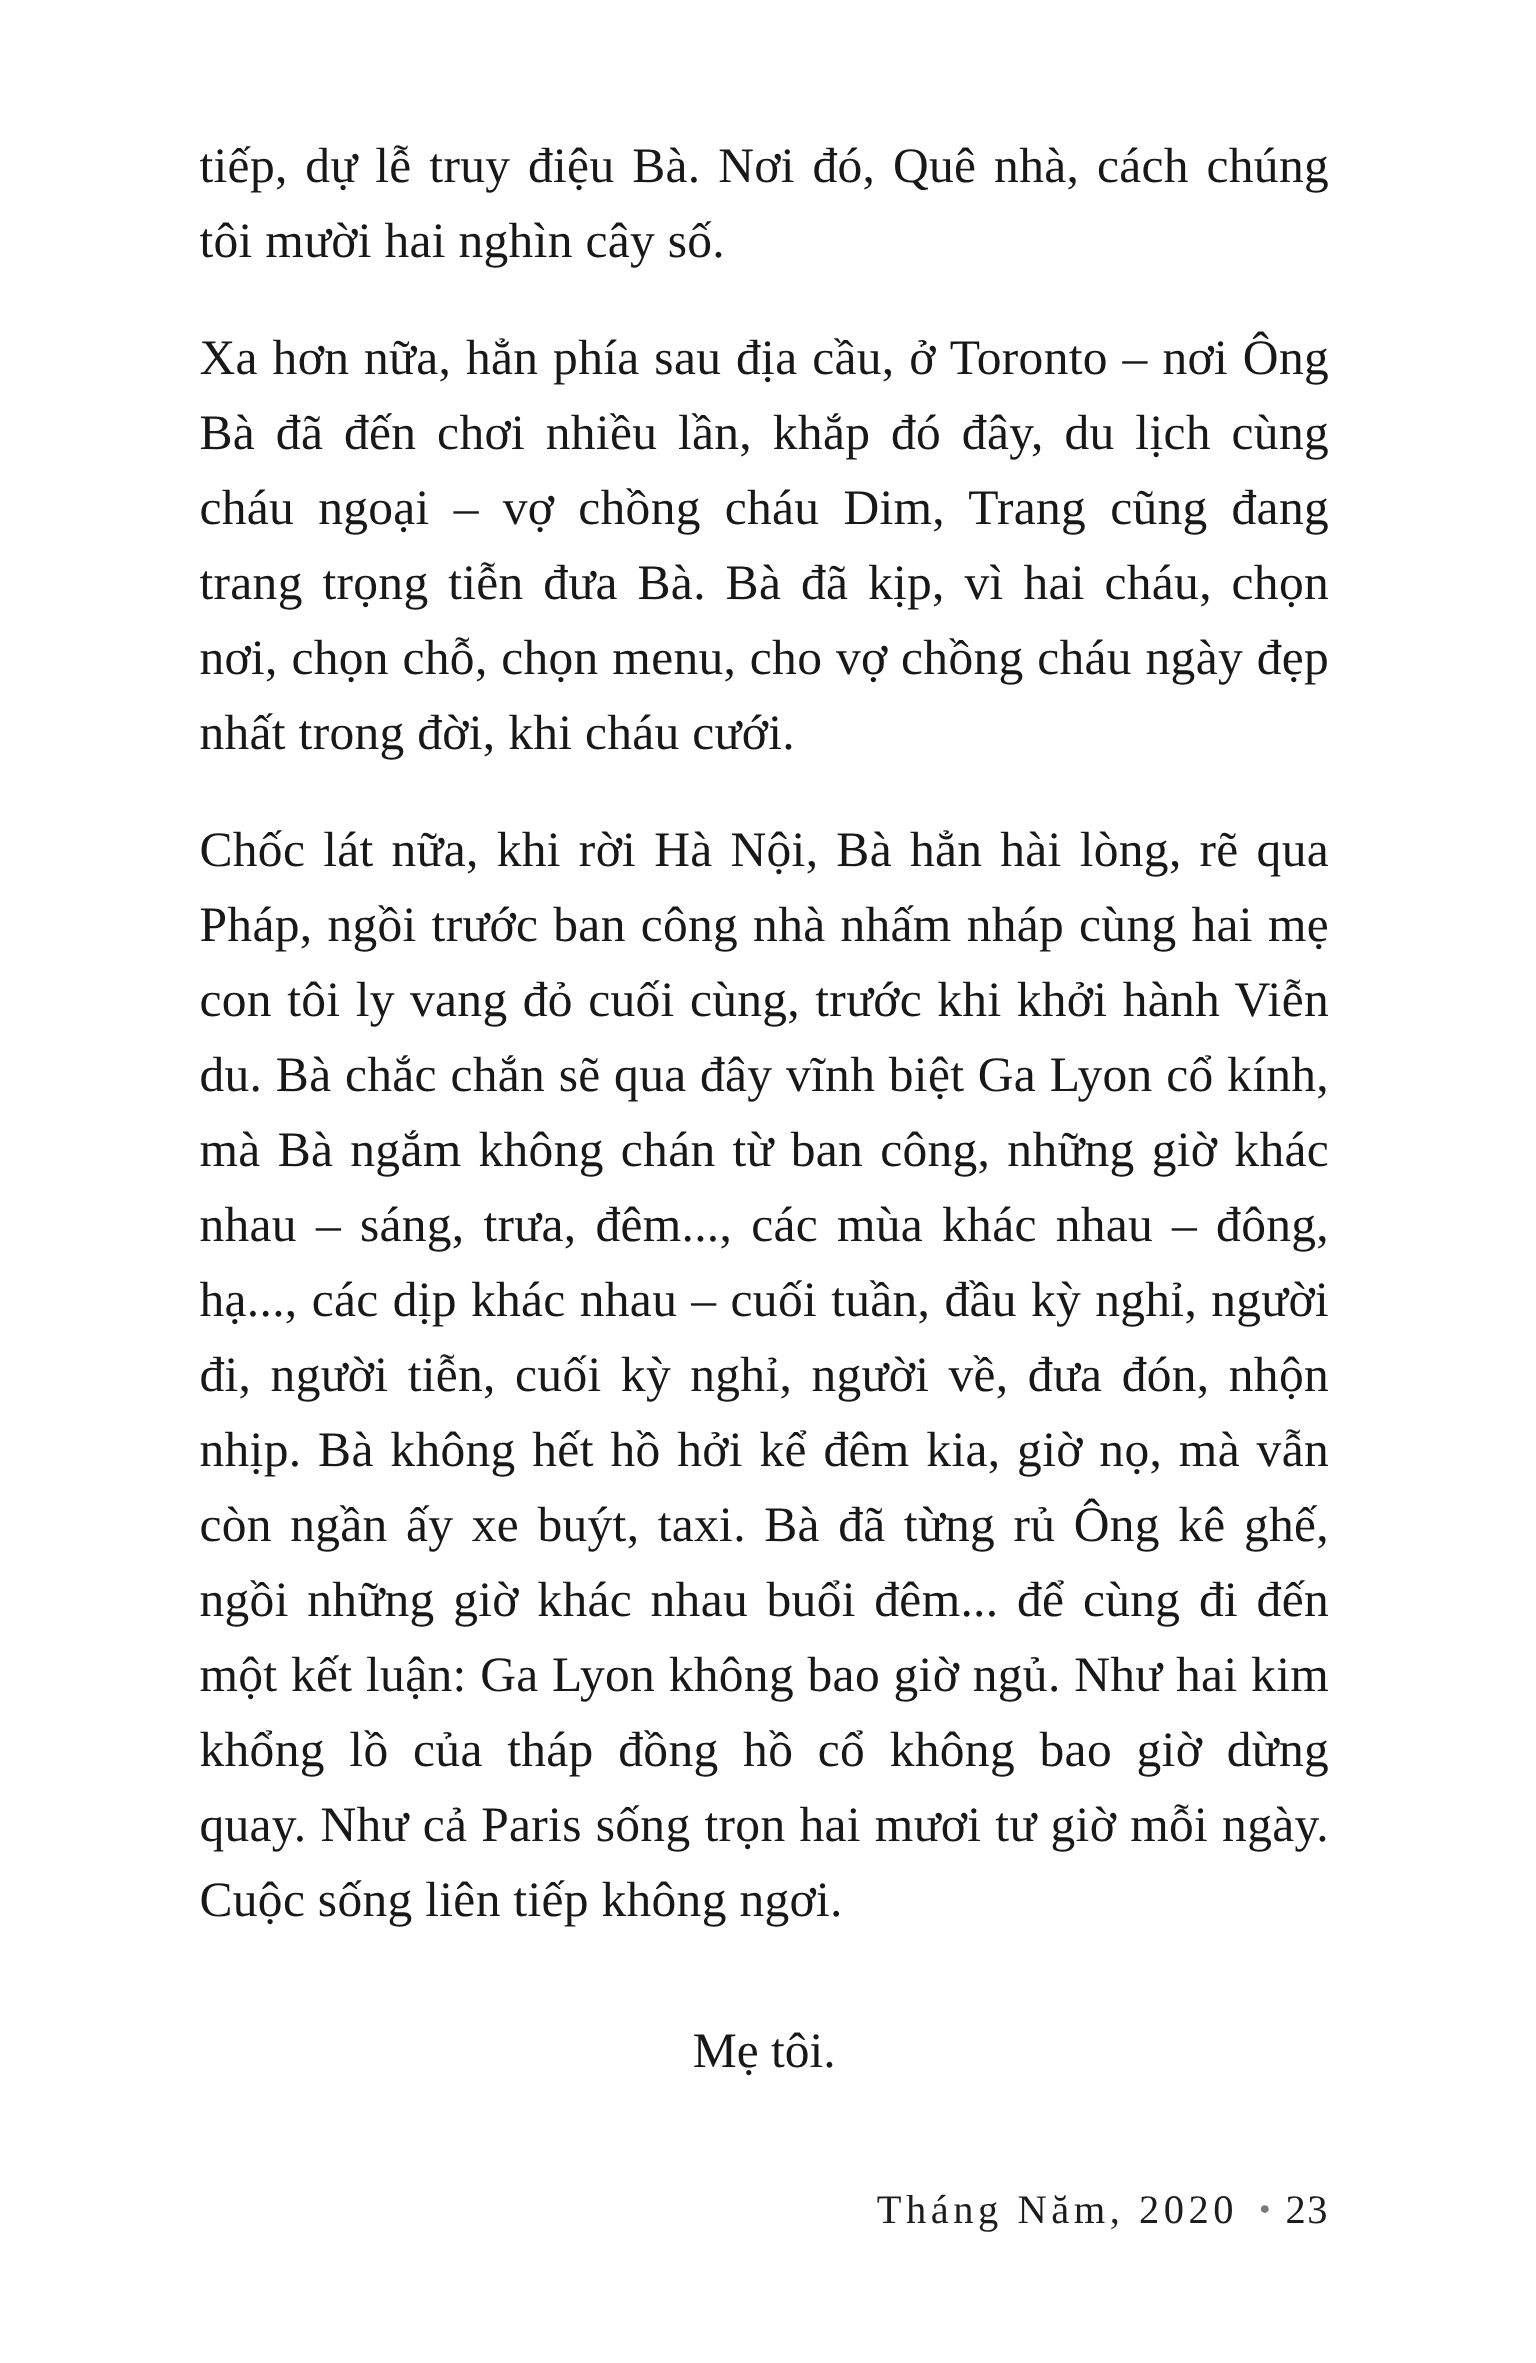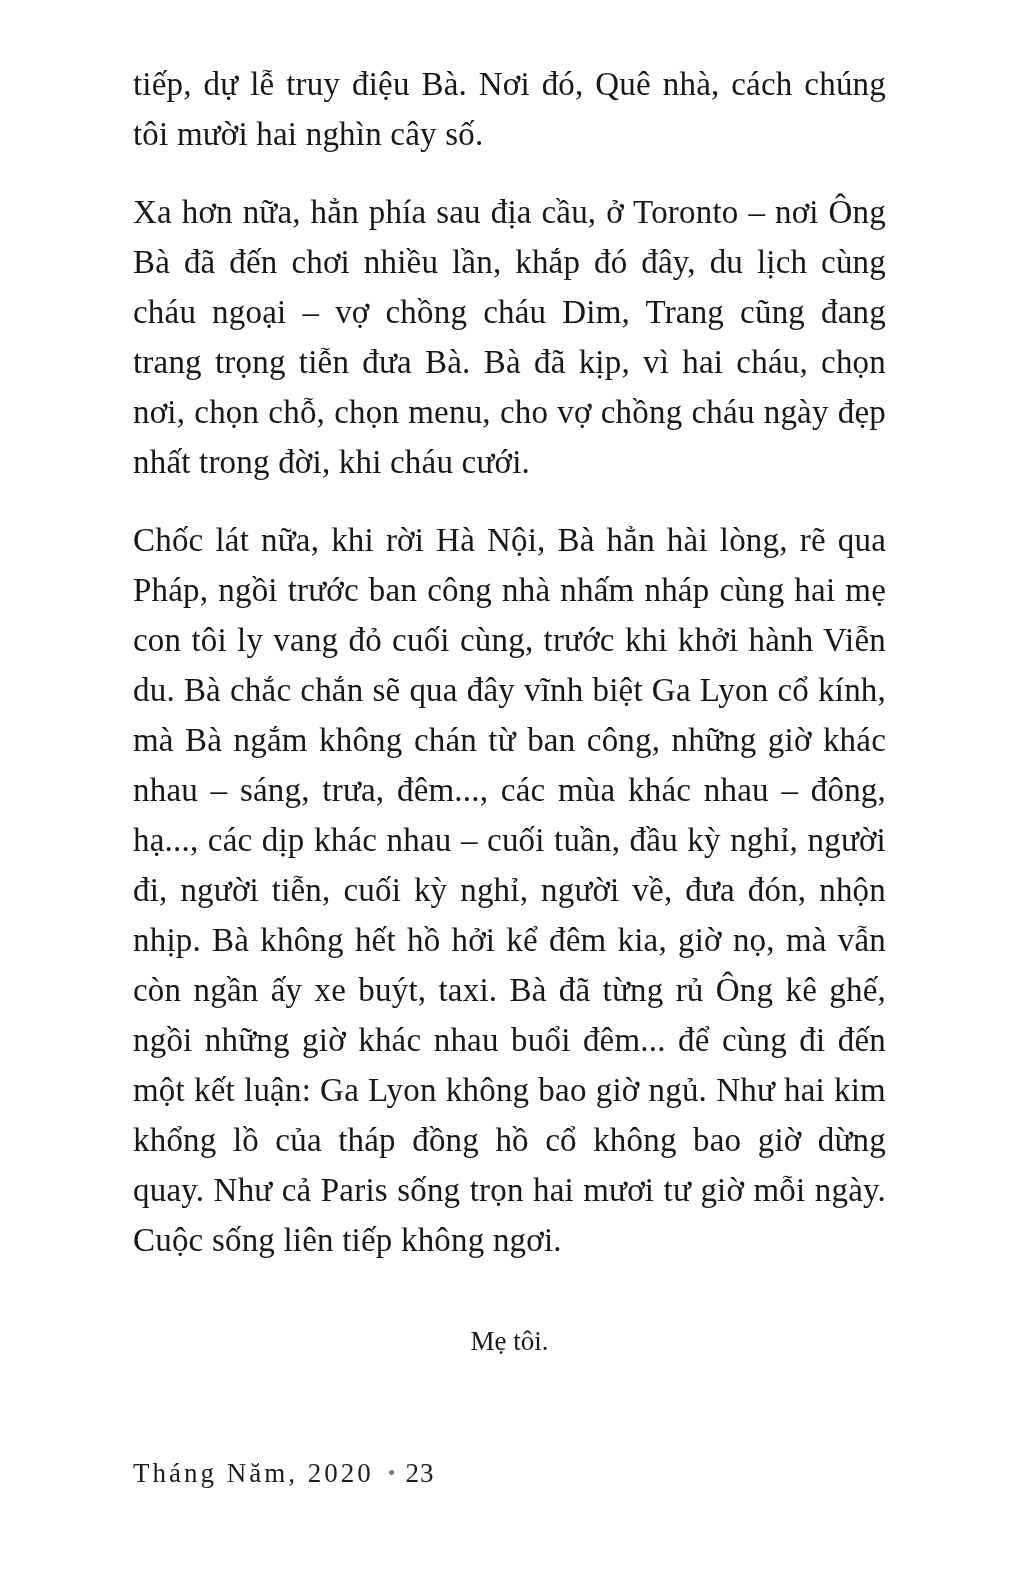--- a/index.html
+++ b/index.html
@@ -16,44 +16,44 @@
     overflow: hidden;
   }
   .page {
     position: absolute;
     left: 133px;
     top: 0;
     width: 753px;
     height: 100%;
   }
   .body-text {
-    padding-top: 59px;
+    padding-top: 86px;
   }
   .body-text p {
     margin: 0 0 28px 0;
     font-size: 33px;
     line-height: 50px;
     text-align: justify;
     text-justify: inter-word;
     letter-spacing: 0.2px;
   }
   .closing {
     margin-top: 48px;
   }
   .closing .closing-line {
     text-align: center;
-    font-size: 27px;
+    font-size: 33px;
     line-height: 56px;
   }
   .footer {
     position: absolute;
     right: 0;
     top: 1458px;
     width: 100%;
-    text-align: left;
+    text-align: right;
     font-size: 27px;
     letter-spacing: 3px;
     color: #1d1d1d;
     white-space: nowrap;
   }
   .footer .dot {
     color: #7a7a7a;
     font-size: 22px;
     padding: 0 10px 0 14px;
     letter-spacing: 0;

